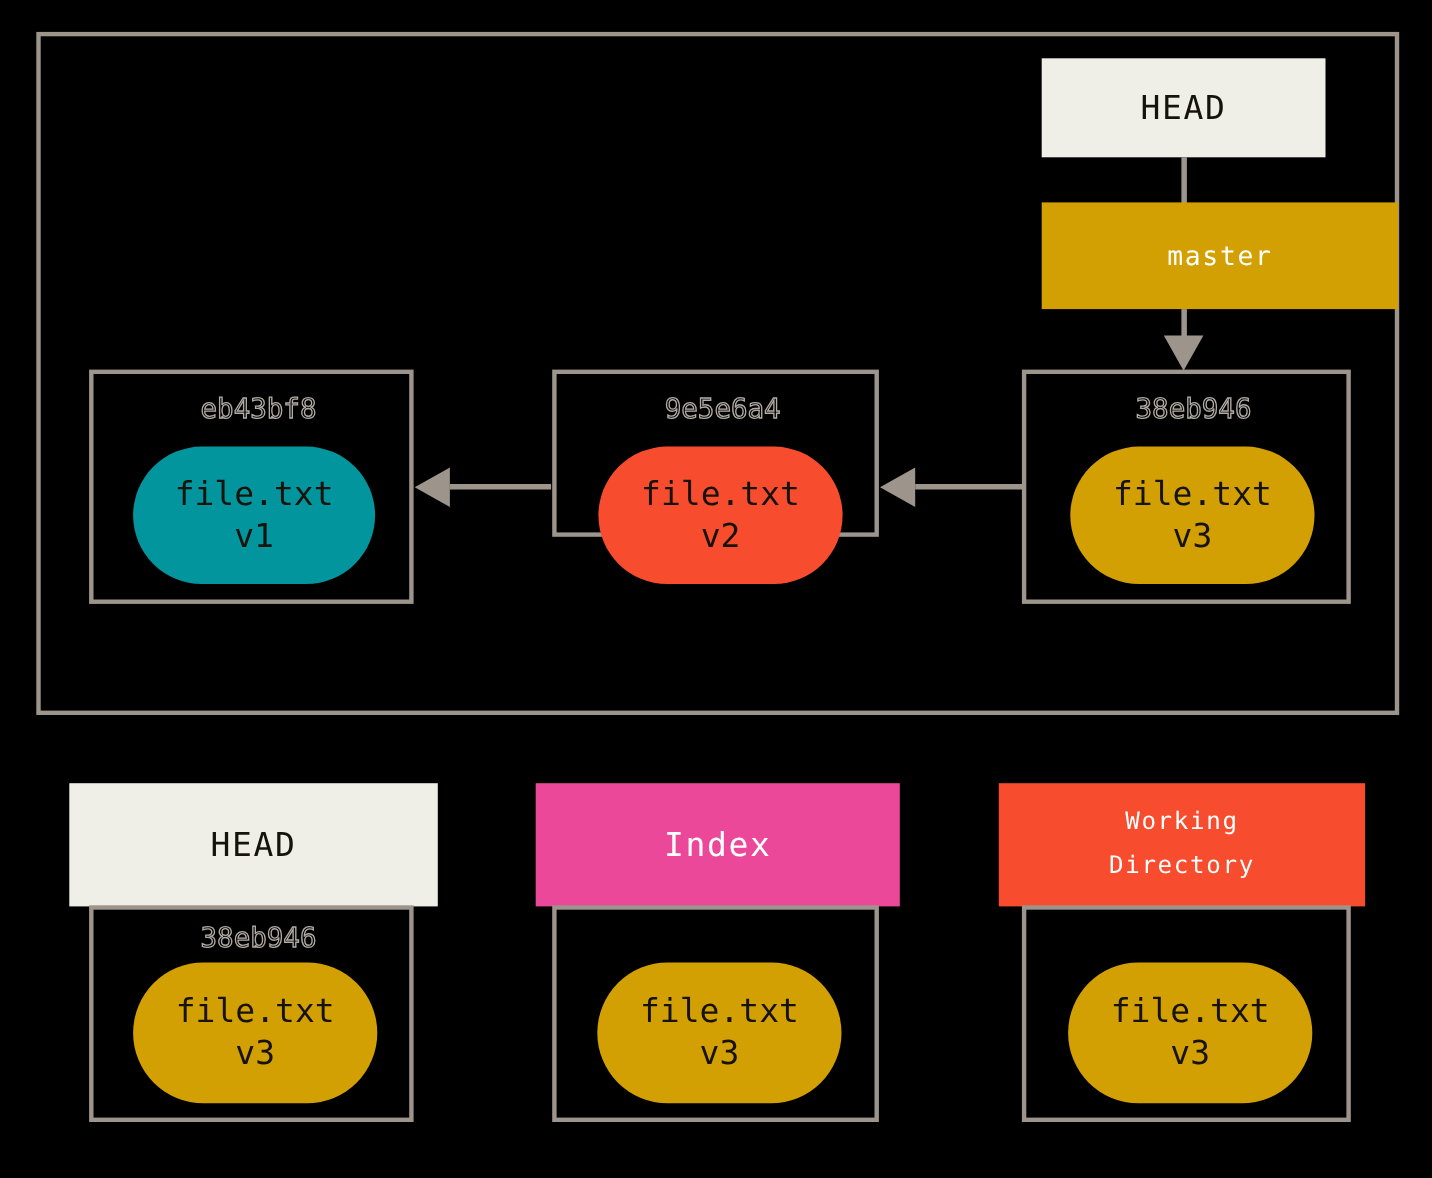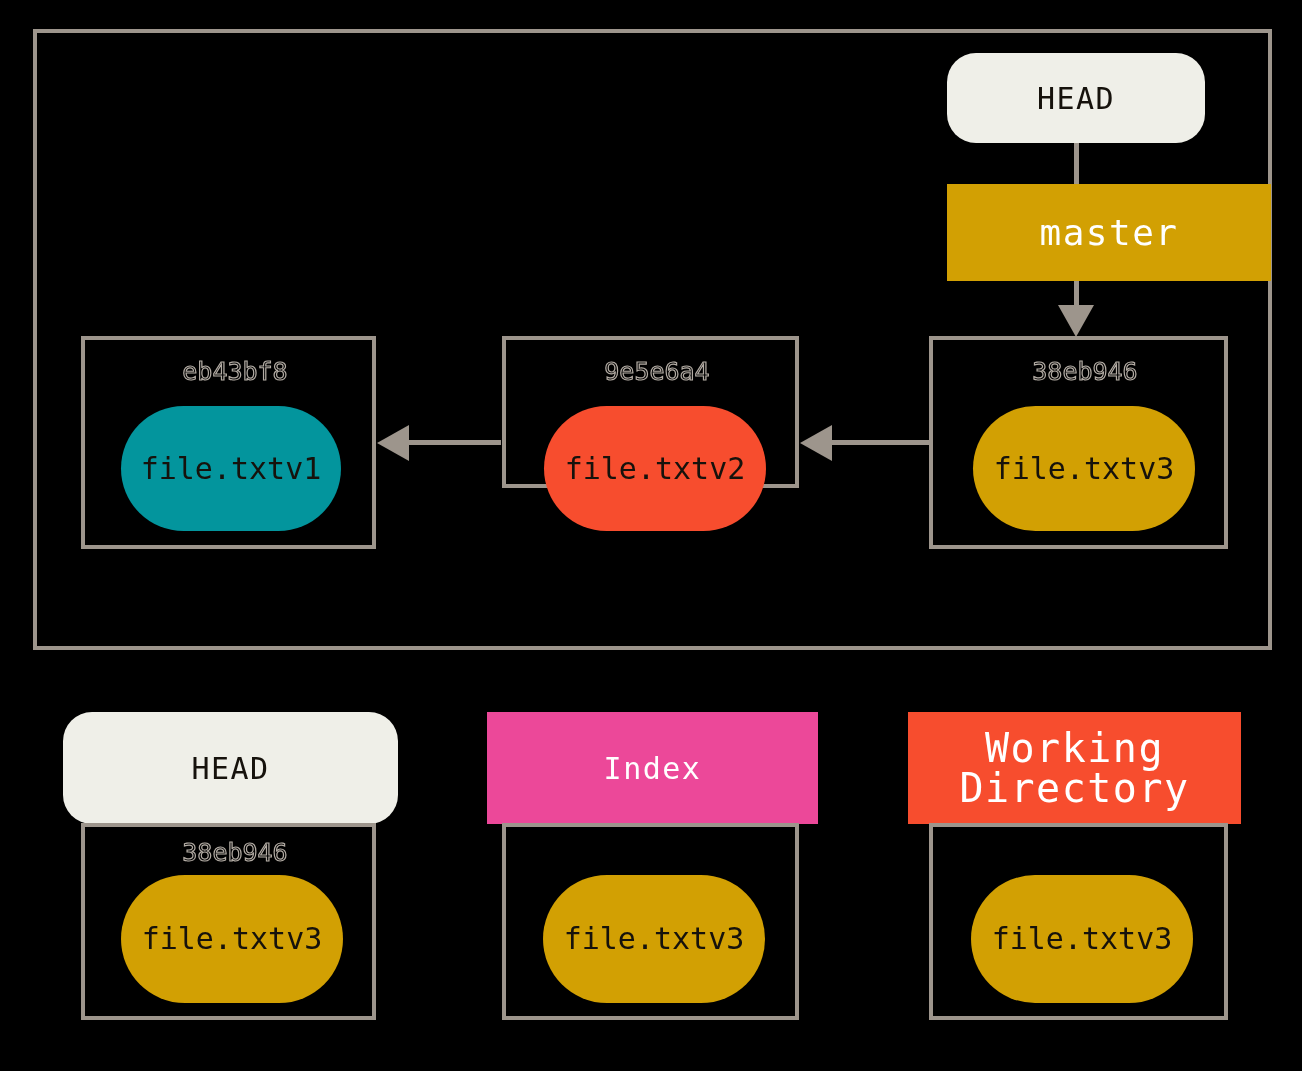--- a/index.html
+++ b/index.html
@@ -53,21 +53,20 @@
     box-sizing: border-box;
     display: flex;
     align-items: center;
     justify-content: center;
     text-align: center;
     font-family: "DejaVu Sans Mono", "Liberation Mono", monospace;
   }
   .chip.head-chip {
     background: #efefe8;
     color: #16120c;
-    border-radius: 29px;
   }
   .chip.master-chip {
     background: #d2a003;
     color: #ffffff;
   }
   .chip.index-chip {
     background: #ec4899;
     color: #ffffff;
   }
   .chip.wd-chip {
@@ -83,21 +82,21 @@
     height: 90px;
     font-size: 30px;
     letter-spacing: 1.5px;
   }
   
   #repo-master-chip {
     left: 947px;
     top: 184px;
     width: 324px;
     height: 97px;
-    font-size: 36px;
+    font-size: 24px;
     letter-spacing: 1.5px;
   }
 
   
   .conn-line {
     position: absolute;
     background: #9d958c;
   }
   .arrow-down {
     position: absolute;
@@ -149,21 +148,21 @@
     -webkit-text-stroke: 1.2px #b3aca4;
     white-space: nowrap;
     font-family: "DejaVu Sans Mono", "Liberation Mono", monospace;
     padding-left: 13px;
   }
 
   .blob {
     position: absolute;
     box-sizing: border-box;
     display: flex;
-    flex-direction: row;
+    flex-direction: column;
     align-items: center;
     justify-content: center;
     border-radius: 66px;
     font-size: 30px;
     line-height: 38px;
     color: #16120c;
     text-align: center;
     white-space: pre;
     font-family: "DejaVu Sans Mono", "Liberation Mono", monospace;
   }
@@ -199,21 +198,21 @@
   #state-head-body .blob { left: 36px; top: 48px; }
 
   
   #state-index-chip { left: 487px; top: 712px; width: 331px; height: 112px;
                       font-size: 30px; letter-spacing: 1.5px; }
   #state-index-body { left: 502px; top: 823px; width: 297px; height: 197px; }
   #state-index-body .blob { left: 37px; top: 48px; }
 
   
   #state-wd-chip    { left: 908px; top: 712px; width: 333px; height: 112px;
-                      font-size: 40px; line-height: 40px; letter-spacing: 1.5px;
+                      font-size: 22px; line-height: 40px; letter-spacing: 1.5px;
                       white-space: pre-line; }
   #state-wd-body    { left: 929px; top: 823px; width: 299px; height: 197px; }
   #state-wd-body .blob { left: 38px; top: 48px; }
 </style>
 </head>
 <body>
 
 <div class="stage">
 
   <div class="repo-container"></div>

